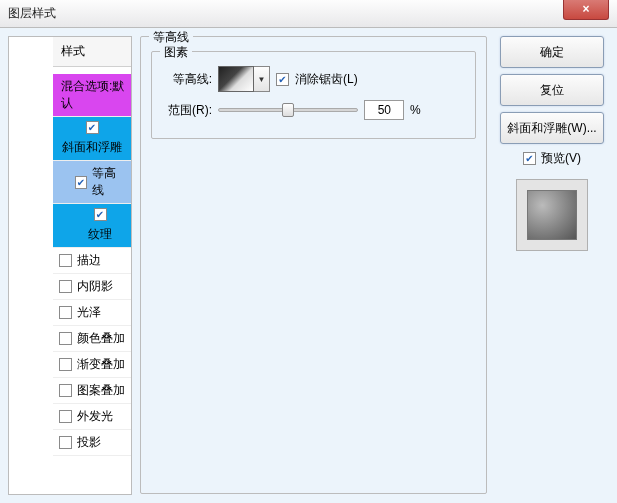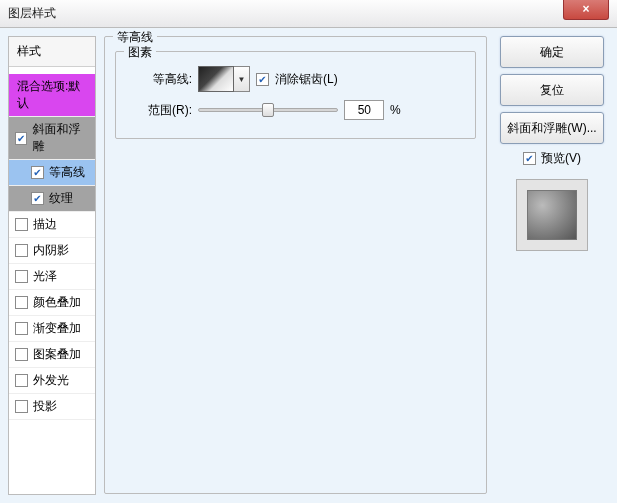--- a/index.html
+++ b/index.html
@@ -25,40 +25,40 @@
   margin-top: -8px;
 }
 .body {
   background: #ecf4fb;
   height: 475px;
   padding: 8px;
   display: flex;
   gap: 8px;
 }
 .styles-panel {
-  width: 88px;
+  width: 124px;
   background: #fff;
   border: 1px solid #bcbcbc;
-  display: flex; flex-direction: column;
+  display: flex; flex-direction: column; padding-left: 44px;
 }
 .styles-header {
   padding: 6px 8px;
   border-bottom: 1px solid #d0d0d0;
   background: #f6f6f6;
 }
 .style-item {
   padding: 4px 6px;
   display: flex; align-items: center; gap: 5px;
   border-bottom: 1px solid #eee;
   cursor: default;
 }
 .style-item.blend { background: #d946ef; padding-left: 8px; margin-top: 7px; }
 .style-item.sub { padding-left: 22px; }
 .style-item.sel { background: #9bc3f0; }
-.style-item.sel-light { background: #a3a3a3; }
+.style-item.sel-light { background: #0ea5e9; flex-direction: column; }
 .chk {
   width: 13px; height: 13px;
   border: 1px solid #8a8a8a;
   background: #fff;
   display: inline-flex; align-items: center; justify-content: center;
   font-size: 10px; color: #2462b7;
 }
 .chk.checked::after { content: "✔"; }
 .main-panel {
   flex: 1;
@@ -71,21 +71,21 @@
   position: relative;
   padding: 14px 10px 10px;
   margin-bottom: 8px;
   background: #ecf4fb;
 }
 .group-label {
   position: absolute; top: -8px; left: 8px;
   background: #ecf4fb; padding: 0 4px;
 }
 .group.outer { height: 458px; }
-.row { display:flex; align-items:center; gap:6px; margin-bottom:8px;margin-left:16px; }
+.row { display:flex; align-items:center; gap:6px; margin-bottom:8px; }
 .row .lbl { width: 50px; text-align: right; }
 .contour-swatch {
   width: 36px; height: 26px;
   background: linear-gradient(135deg, #222 0%, #444 40%, #ddd 60%, #fff 100%);
   border: 1px solid #666;
 }
 .dd-arrow {
   width: 16px; height: 26px; border: 1px solid #888; border-left: none;
   background: linear-gradient(#fdfdfd,#e4e4e4);
   display:flex; align-items:center; justify-content:center;

